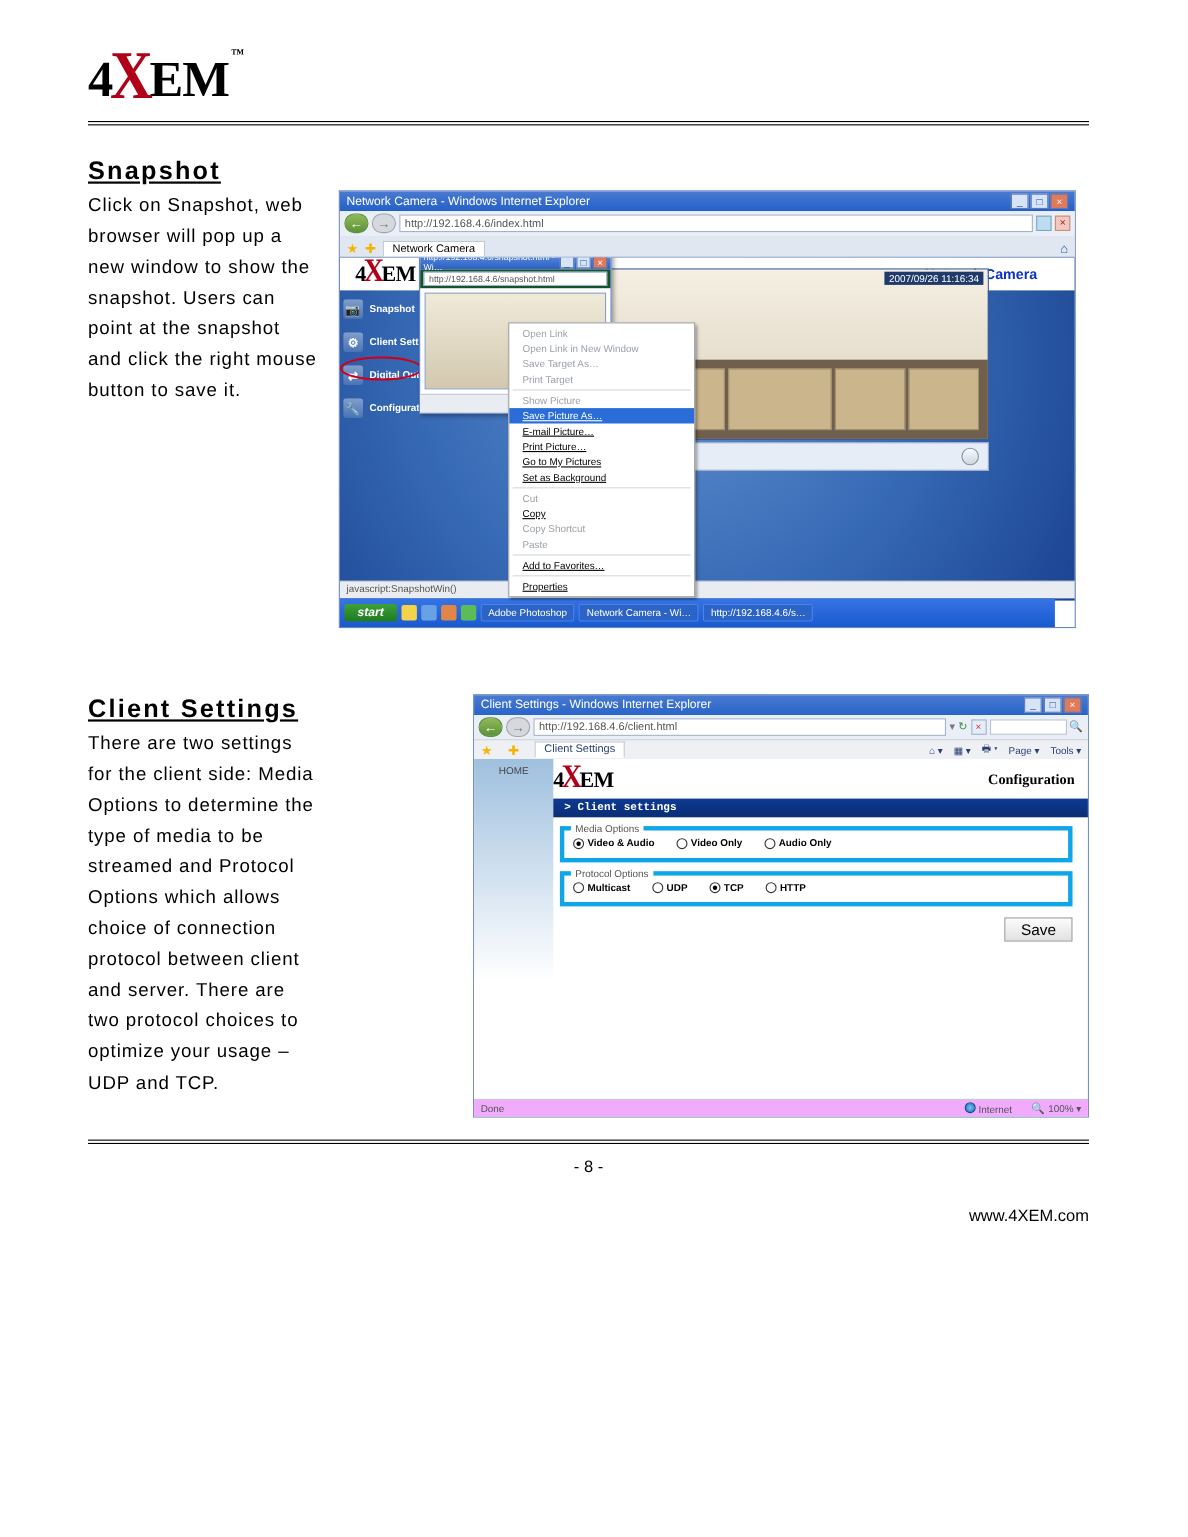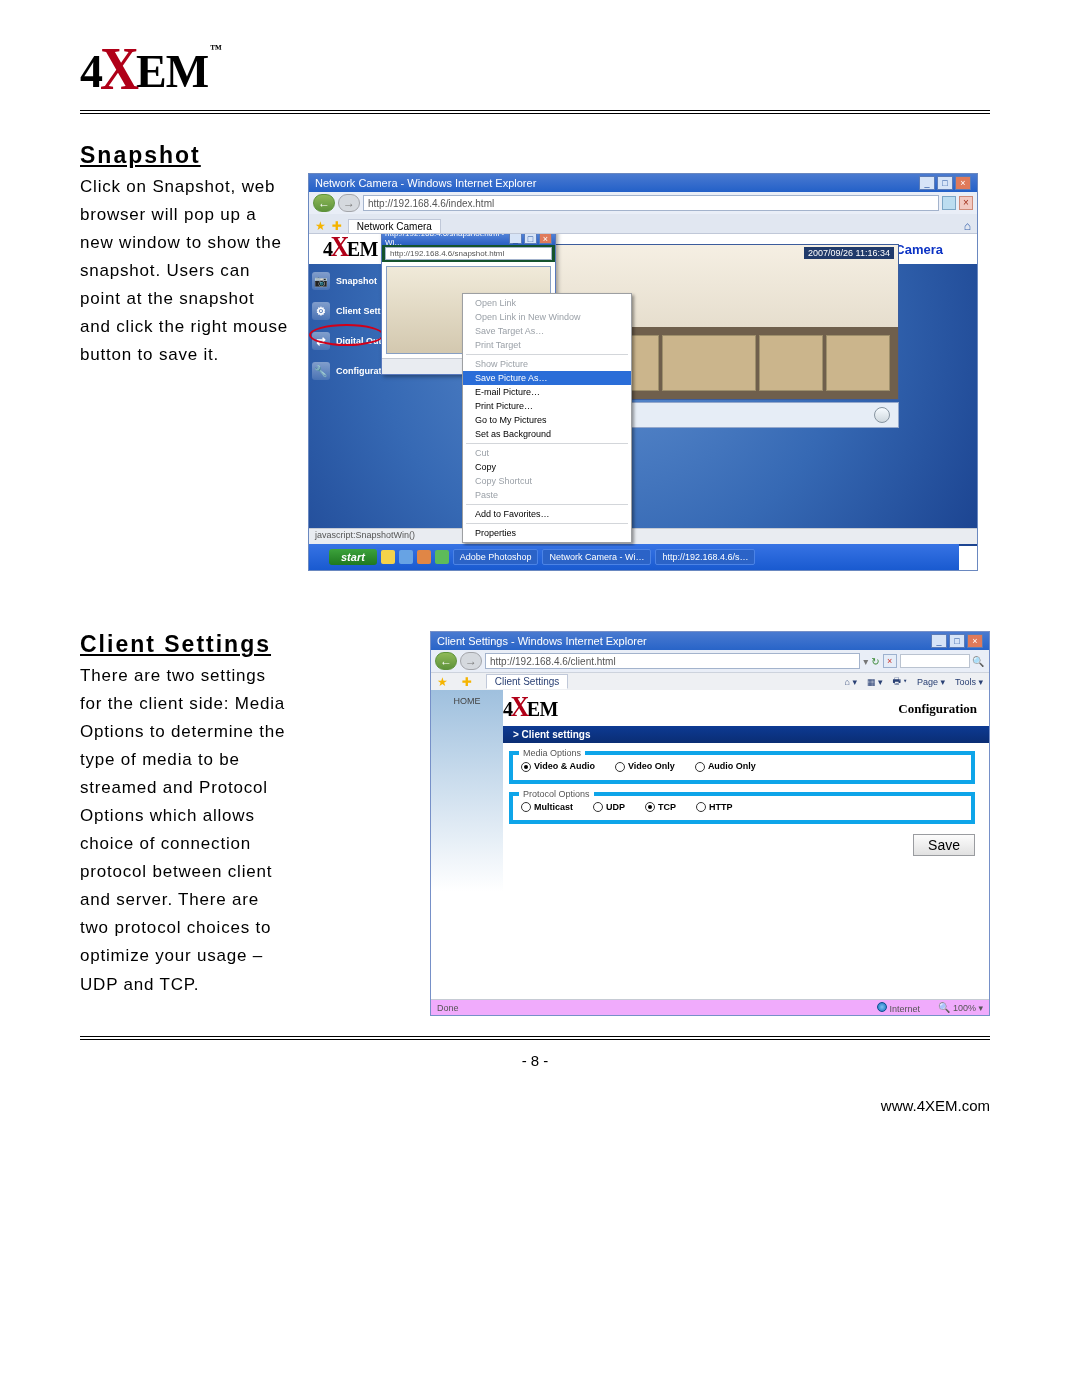--- a/index.html
+++ b/index.html
@@ -116,44 +116,44 @@
   .popup-title .win-btn { width:13px; height:12px; }
   .popup-addr { background:#14532d; padding:2px 3px; }
   .popup-addr .addr-bar { height:13px; font-size:8px; }
   .popup-img { margin:4px; height:88px; background:linear-gradient(#f0ead9,#d3c8af); border:1px solid #879fc3; position:relative; }
   .context-menu {
     position:absolute; left:75px; top:26px; width:170px; background:#fff;
     border:1px solid #9d9fa2; box-shadow:2px 2px 3px rgba(0,0,0,.4);
     font-size:9px; z-index:5; padding:2px 0;
   }
   .ctx-item { padding:2px 12px; color:#9ba1a8; }
-  .ctx-item.enabled { color:#000; }
+  .ctx-item.enabled { color:#000;text-decoration:underline; }
   .ctx-item.sel { background:#2a6dd8; color:#fff; }
   .ctx-sep { height:1px; background:#d3d6da; margin:2px 3px; }
 
   .ie-status { position:absolute; left:0; right:0; bottom:26px; height:16px; background:#e9ecf1; border-top:1px solid #c6cbd4; font-size:9px; padding:1px 6px; color:#555; }
   .ie-zoom { display:flex; gap:3px; align-items:center; color:#25457a; position:absolute; left:270px; top:165px; z-index:2; font-size:9px;}
   .taskbar {
     position:absolute; left:0; right:18px; bottom:0; height:26px;
-    background:linear-gradient(#3773e4,#195ad0); display:flex; align-items:center; gap:4px; padding:0 20px;
+    background:linear-gradient(#3773e4,#195ad0); display:flex; align-items:center; gap:4px; padding:0 4px;
   }
   .start-btn { background:linear-gradient(#3ca23b,#1f7920); color:#fff; font-style:italic; font-weight:bold; padding:2px 12px; border-radius:3px; font-size:11px;}
   .task-item { background:#2b63c7; border:1px solid #4b83e6; color:#fff; padding:2px 6px; font-size:9px; border-radius:2px; }
   .tray-icon { width:14px; height:14px; border-radius:2px; background:#e9a93c; }
 
   
   .ie2 { width:560px; height:385px; border:1px solid #7690c8; font-size:10px; font-family:Tahoma,Arial,sans-serif; background:#fff; position:relative; }
   .ie2 .ie-title { background:linear-gradient(#4a7ad0,#2864c8);gap:16px; }
   .ie2-sub { background:#eef0f3; border-top:1px solid #cdd3dd; height:18px; display:flex; align-items:center; padding:2px 6px; gap:8px; font-size:9px; color:#2a4074; }
   .ie2-page { height:310px; display:flex; }
   .ie2-left { width:72px; background:linear-gradient(180deg,#9fc0de 0%,#fff 65%); font-size:9px; text-align:center; padding-top:6px; color:#444; }
   .ie2-main { flex:1; padding:0; position:relative; }
   .ie2-header { display:flex; justify-content:space-between; align-items:center; padding:4px 12px 2px 0; }
   .config-label { font-family:"Times New Roman",serif; font-weight:bold; font-size:13px; }
-  .blue-bar { background:linear-gradient(#0d3a93,#0a2d74); color:#fff; font-size:10px; font-weight:bold; padding:3px 10px; }
+  .blue-bar { background:linear-gradient(#0d3a93,#0a2d74); color:#fff; font-size:10px; font-weight:bold; padding:3px 10px;font-family:Liberation Mono, monospace; }
   .fieldset {
     border:4px solid #0ea5e9; margin:8px 14px 6px 6px; padding:6px 8px 8px 8px; position:relative;
   }
   .fieldset .legend { position:absolute; top:-7px; left:6px; background:#fff; padding:0 4px; font-size:9px; color:#555; }
   .radio-row { display:flex; gap:20px; font-size:9px; align-items:center; }
   .radio { width:10px; height:10px; border:1px solid #333; border-radius:50%; display:inline-flex; align-items:center; justify-content:center; margin-right:3px; vertical-align:middle; }
   .radio.checked::after { content:""; width:4px; height:4px; border-radius:50%; background:#000; display:block; }
   .save-btn { background:linear-gradient(#fcfcfc,#e1e1e1); border:1px solid #9a9ca0; padding:2px 14px; font-size:14px; margin:4px 14px 0 0; float:right; }
   .ie2-status { position:absolute; left:0; right:0; bottom:0; height:16px; background:#f0abfc; border-top:1px solid #c6cbd4; font-size:9px; color:#555; display:flex; align-items:center; padding:0 6px; }
   .ie2-status .right { margin-left:auto; display:flex; gap:18px; align-items:center; }

